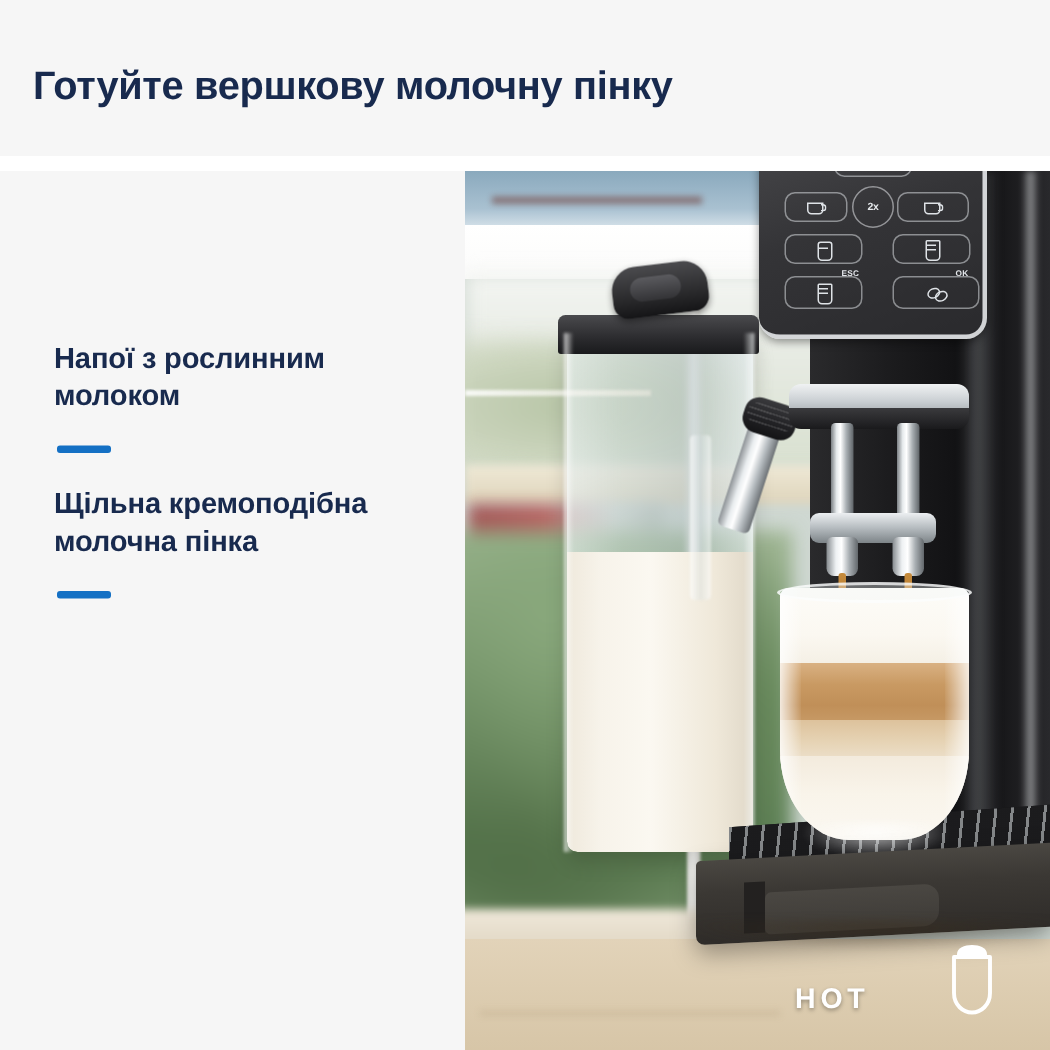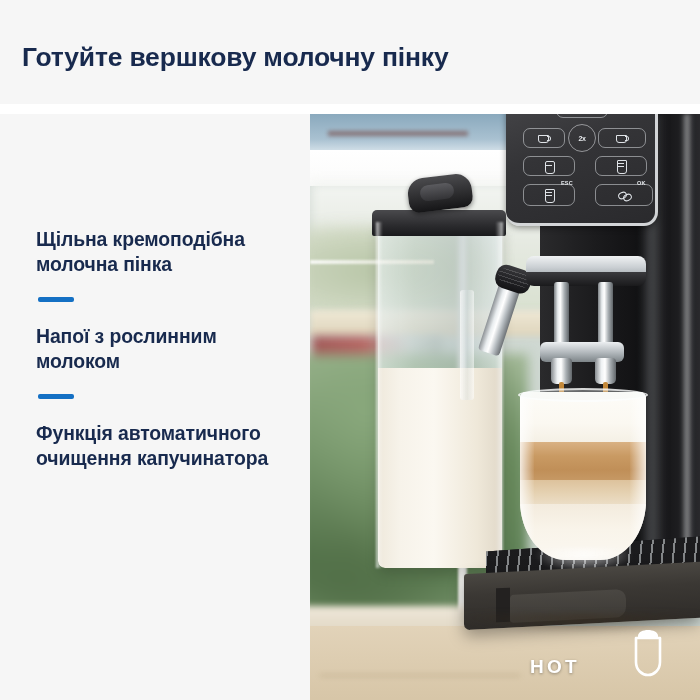--- a/index.html
+++ b/index.html
@@ -609,32 +609,29 @@
   <div class="header-band">
     <div class="page-title">Готуйте вершкову молочну пінку</div>
   </div>
   <div class="header-rule"></div>
 
   <div class="left-col">
 
     <div class="feature-list">
 
       <div class="feature-item">
+        <div class="feature-text">Напої з рослинним молоком</div>
+        <div class="feature-divider"></div>
+      </div>
+
+      <div class="feature-item">
         <div class="feature-text">Щільна кремоподібна молочна пінка</div>
         <div class="feature-divider"></div>
       </div>
 
-      <div class="feature-item">
-        <div class="feature-text">Напої з рослинним молоком</div>
-        <div class="feature-divider"></div>
-      </div>
-
-      <div class="feature-item">
-        <div class="feature-text">Функція автоматичного очищення капучинатора</div>
-      </div>
 
     </div>
 
 
   </div>
 
   <div class="photo">
 
     <div class="bg-sky"></div>
     <div class="bg-sky-bar"></div>

